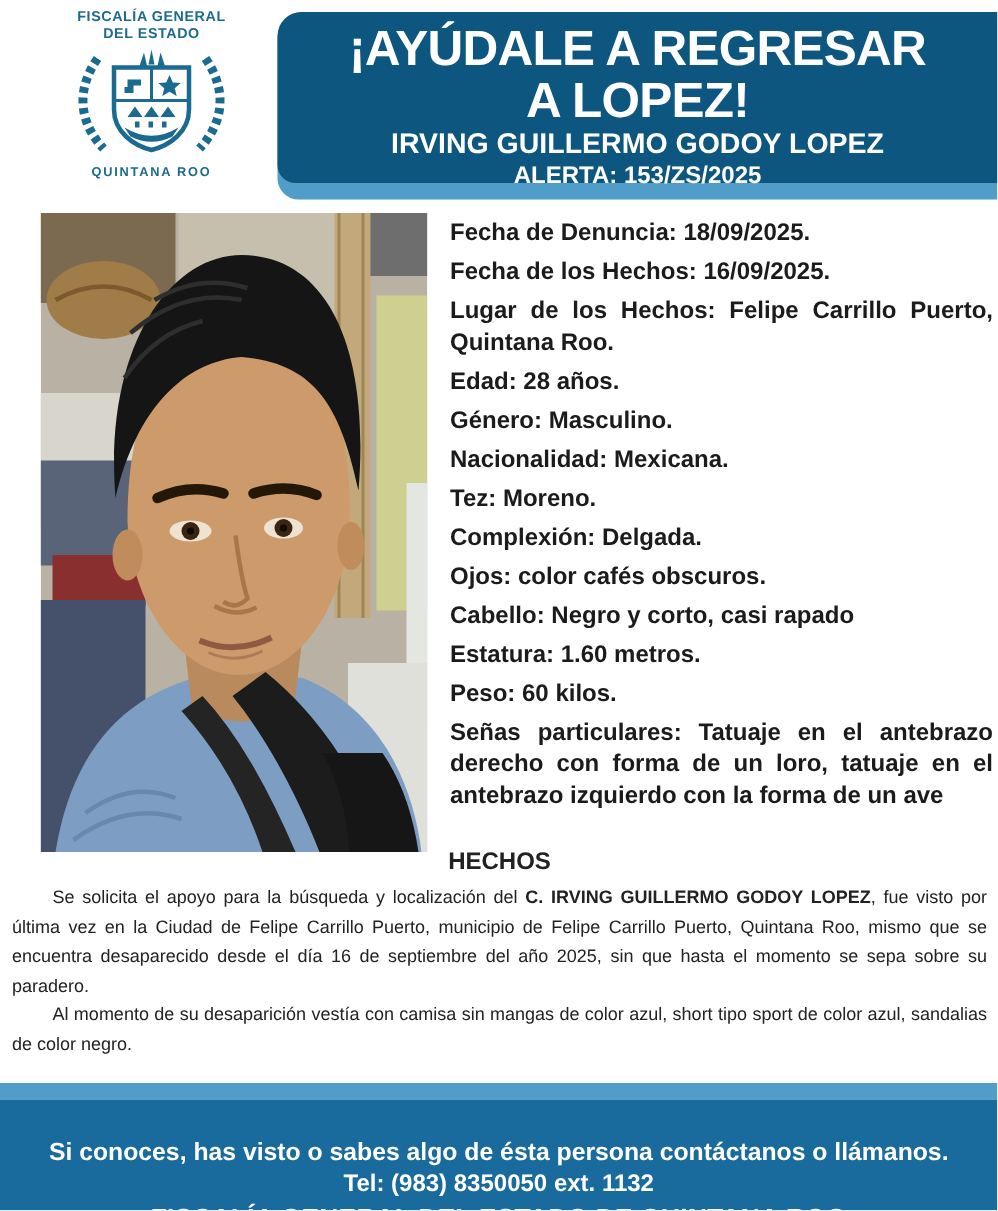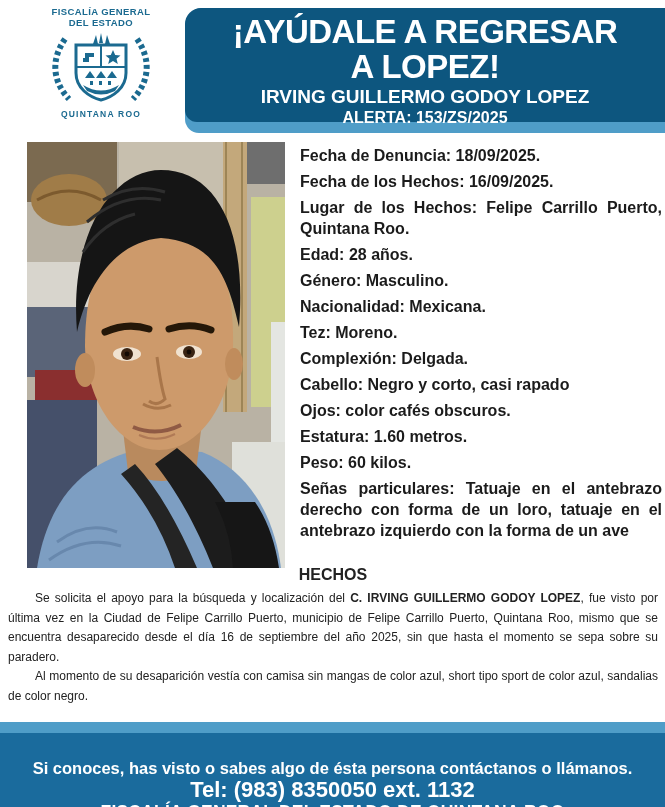--- a/index.html
+++ b/index.html
@@ -31,21 +31,21 @@
   .detail-row.wrap{text-align:justify;}
   
   .hechos{position:absolute;left:8px;right:7px;top:566px;color:#222;}
   .hechos-title{text-align:center;font-size:16px;font-weight:bold;margin-bottom:5px;}
   .hechos p{margin:0;font-size:12px;line-height:19.5px;text-align:justify;text-indent:27px;}
   
   .strip{position:absolute;left:0;right:0;top:722px;height:11px;background:#4f9dc8;}
   .footer{position:absolute;left:0;right:0;top:733px;bottom:0;background:#1a6b9d;
     color:#fff;text-align:center;padding-top:24px;box-sizing:border-box;}
   .footer-line1{font-size:16.5px;font-weight:bold;line-height:22px;}
-  .footer-line2{font-size:22px;font-weight:bold;line-height:22px;}
+  .footer-line2{font-size:16px;font-weight:bold;line-height:22px;}
   .footer-line3{font-size:17.5px;font-weight:bold;line-height:23px;letter-spacing:.2px;}
 </style>
 </head>
 <body>
 
 <div class="page">
 
   <div class="logo">
     <div class="logo-line">FISCALÍA GENERAL</div>
     <div class="logo-line">DEL ESTADO</div>
@@ -138,22 +138,22 @@
 
   <div class="details">
     <div class="detail-row">Fecha de Denuncia: 18/09/2025.</div>
     <div class="detail-row">Fecha de los Hechos: 16/09/2025.</div>
     <div class="detail-row wrap">Lugar de los Hechos: Felipe Carrillo Puerto, Quintana Roo.</div>
     <div class="detail-row">Edad:  28 años.</div>
     <div class="detail-row">Género: Masculino.</div>
     <div class="detail-row">Nacionalidad: Mexicana.</div>
     <div class="detail-row">Tez: Moreno.</div>
     <div class="detail-row">Complexión: Delgada.</div>
+    <div class="detail-row">Ojos: color cafés obscuros.</div>
     <div class="detail-row">Cabello: Negro y  corto, casi rapado</div>
-    <div class="detail-row">Ojos: color cafés obscuros.</div>
     <div class="detail-row">Estatura: 1.60 metros.</div>
     <div class="detail-row">Peso: 60 kilos.</div>
     <div class="detail-row wrap">Señas particulares: Tatuaje en el antebrazo derecho con forma de un loro, tatuaje en el antebrazo izquierdo con la forma de un ave</div>
   </div>
 
   <div class="hechos">
     <div class="hechos-title">HECHOS</div>
     <p><span>Se solicita el apoyo para la búsqueda y localización del </span><b>C. IRVING GUILLERMO GODOY LOPEZ</b><span>, fue visto por última vez en la Ciudad de Felipe Carrillo Puerto, municipio de Felipe Carrillo Puerto, Quintana Roo, mismo que se encuentra desaparecido desde el día 16 de septiembre del año 2025, sin que hasta el momento se sepa sobre su paradero.</span></p>
     <p>Al momento de su desaparición vestía con camisa sin mangas de color azul, short tipo sport de color azul, sandalias de color negro.</p>
   </div>

